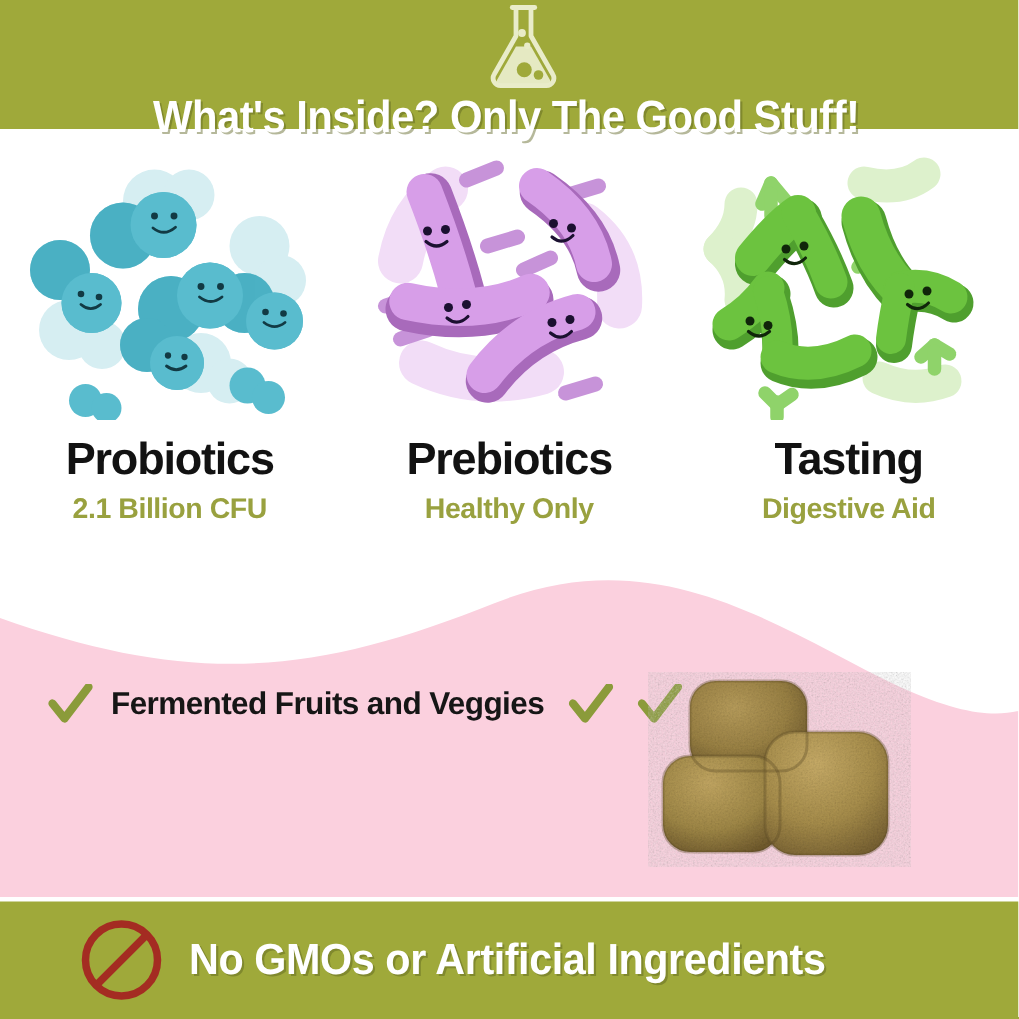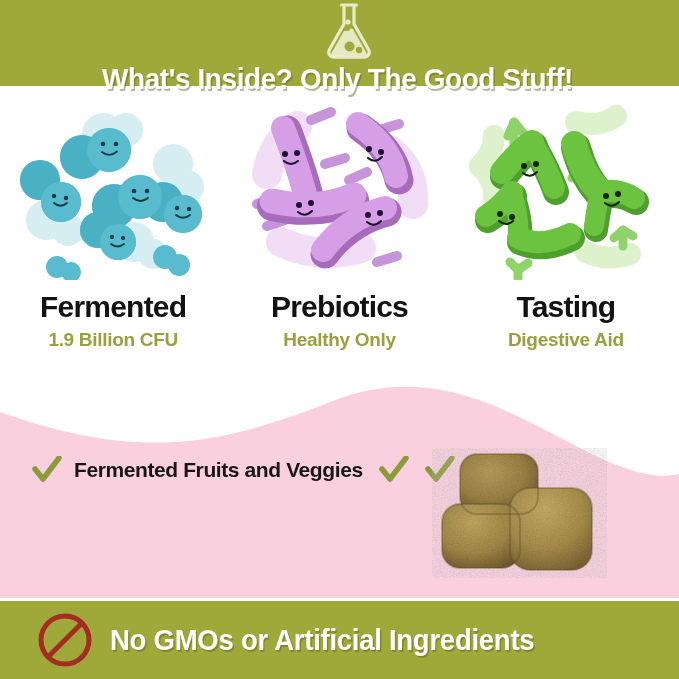--- a/index.html
+++ b/index.html
@@ -68,21 +68,21 @@
   }
   .bullet { display: flex; align-items: center; gap: 12px; }
   .check { width: 30px; height: 28px; flex: 0 0 30px; }
   .bullet-text {
     font-size: 21px; font-weight: bold; color: #161616;
     letter-spacing: -0.4px; white-space: nowrap;
   }
   #chews { position: absolute; left: 432px; top: 8px; width: 190px; height: 130px; }
 
   
-  #bottom-banner { top: 601px; height: 78px; padding-left: 36px; }
+  #bottom-banner { top: 601px; height: 78px; padding-left: 52px; }
   .nogmo-wrap { width: 58px; height: 58px; flex: 0 0 58px; }
   .bottom-title {
     color: #ffffff; font-size: 29px; font-weight: bold;
     letter-spacing: -0.3px; white-space: nowrap;
     text-shadow: 1.5px 1.5px 0 rgba(90,98,30,0.45);
     transform: scaleX(0.95); transform-origin: left center;
     margin-left: 16px;
   }
 </style>
 </head>
@@ -180,22 +180,22 @@
           </g>
           <g fill="none" stroke="#123a44" stroke-width="1.9" stroke-linecap="round">
             <path d="M89 50 q7.5 6 15 -0.5"></path>
             <path d="M41 101 q6.5 5.5 13 0"></path>
             <path d="M120 96 q7.5 6 15 0"></path>
             <path d="M163 113 q7 5.5 14 0"></path>
             <path d="M98 142 q6.5 5 13 0"></path>
           </g>
         </svg>
       </div>
-      <div class="col-title">Fermented</div>
-      <div class="col-sub">1.9 Billion CFU</div>
+      <div class="col-title">Probiotics</div>
+      <div class="col-sub">2.1 Billion CFU</div>
     </div>
 
     <div class="col">
       <div class="art">
         <svg viewBox="0 0 200 178" width="200" height="178">
           <g stroke="#f2ddf7" stroke-linecap="round" fill="none">
             <path d="M28 72 q6 -32 30 -48" stroke-width="30"></path>
             <path d="M150 48 q26 20 24 54" stroke-width="30"></path>
             <path d="M42 140 q38 18 80 6" stroke-width="30"></path>
           </g>

